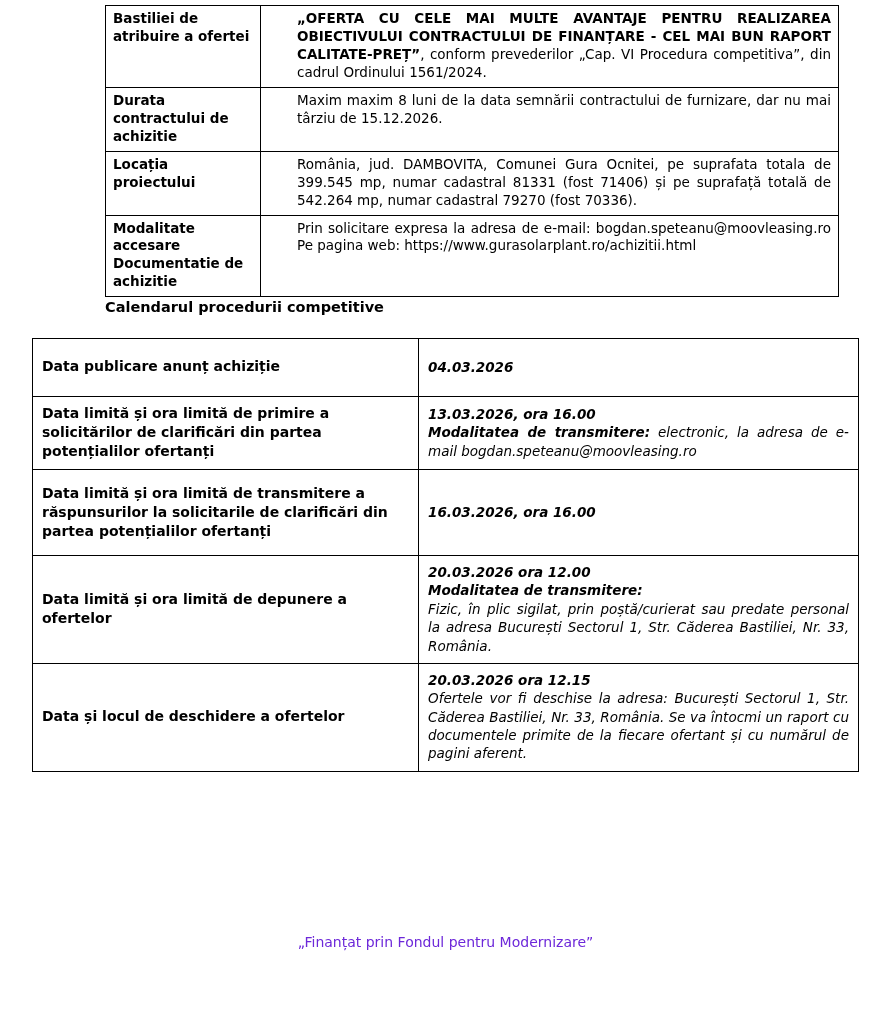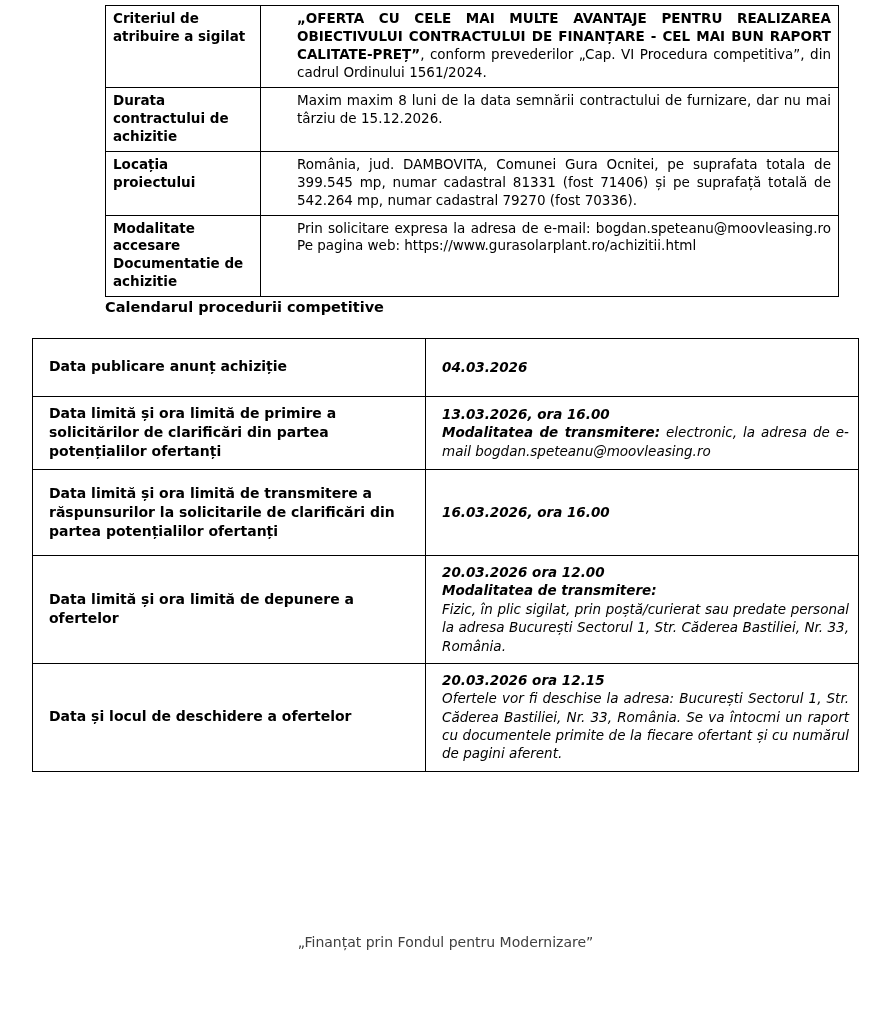--- a/index.html
+++ b/index.html
@@ -59,21 +59,21 @@
   .table2 {
     position: absolute;
     left: 32px;
     top: 338px;
     width: 827px;
     border-collapse: collapse;
     table-layout: fixed;
   }
   .table2 td {
     border: 1px solid #000000;
-    padding: 7px 9px 8px 16px;
+    padding: 7px 9px 8px 9px;
     vertical-align: middle;
     line-height: 1.36;
   }
   .table2 td.c-label {
     width: 367px;
     font-weight: bold;
     font-size: 14px;
   }
   .table2 td.c-value {
     text-align: justify;
@@ -99,21 +99,21 @@
     color: #1f3864;
     font-size: 14px;
   }
 </style>
 </head>
 <body>
 
 <table class="table1">
   <tbody>
     <tr>
-      <td class="label">Criteriul de atribuire a sigilat</td>
+      <td class="label">Bastiliei de atribuire a ofertei</td>
       <td class="value"><span class="b" style="font-weight:bold">„OFERTA CU CELE MAI MULTE AVANTAJE PENTRU REALIZAREA OBIECTIVULUI CONTRACTULUI DE FINANȚARE - CEL MAI BUN RAPORT CALITATE-PREȚ”</span><span>, conform prevederilor „Cap. VI Procedura competitiva”, din cadrul Ordinului 1561/2024.</span></td>
     </tr>
     <tr>
       <td class="label">Durata contractului de achizitie</td>
       <td class="value">Maxim maxim 8 luni de la data semnării contractului de furnizare, dar nu mai târziu de 15.12.2026.</td>
     </tr>
     <tr>
       <td class="label">Locația proiectului</td>
       <td class="value">România, jud. DAMBOVITA, Comunei Gura Ocnitei, pe suprafata totala de 399.545 mp, numar cadastral 81331 (fost 71406) și pe suprafață totală de 542.264 mp, numar cadastral 79270 (fost 70336).</td>
     </tr>
@@ -161,13 +161,13 @@
     <tr class="r5">
       <td class="c-label vmid">Data și locul de deschidere a ofertelor</td>
       <td class="c-value vmid">
         <div class="b">20.03.2026 ora 12.15</div>
         <div>Ofertele vor fi deschise la adresa: București Sectorul 1, Str. Căderea Bastiliei, Nr. 33, România. Se va întocmi un raport cu documentele primite de la fiecare ofertant și cu numărul de pagini aferent.</div>
       </td>
     </tr>
   </tbody>
 </table>
 
-<div class="footer" style="color: #404040;">„Finanțat prin Fondul pentru Modernizare”</div>
+<div class="footer" style="color: #6d28d9;">„Finanțat prin Fondul pentru Modernizare”</div>
 
 </body></html>

